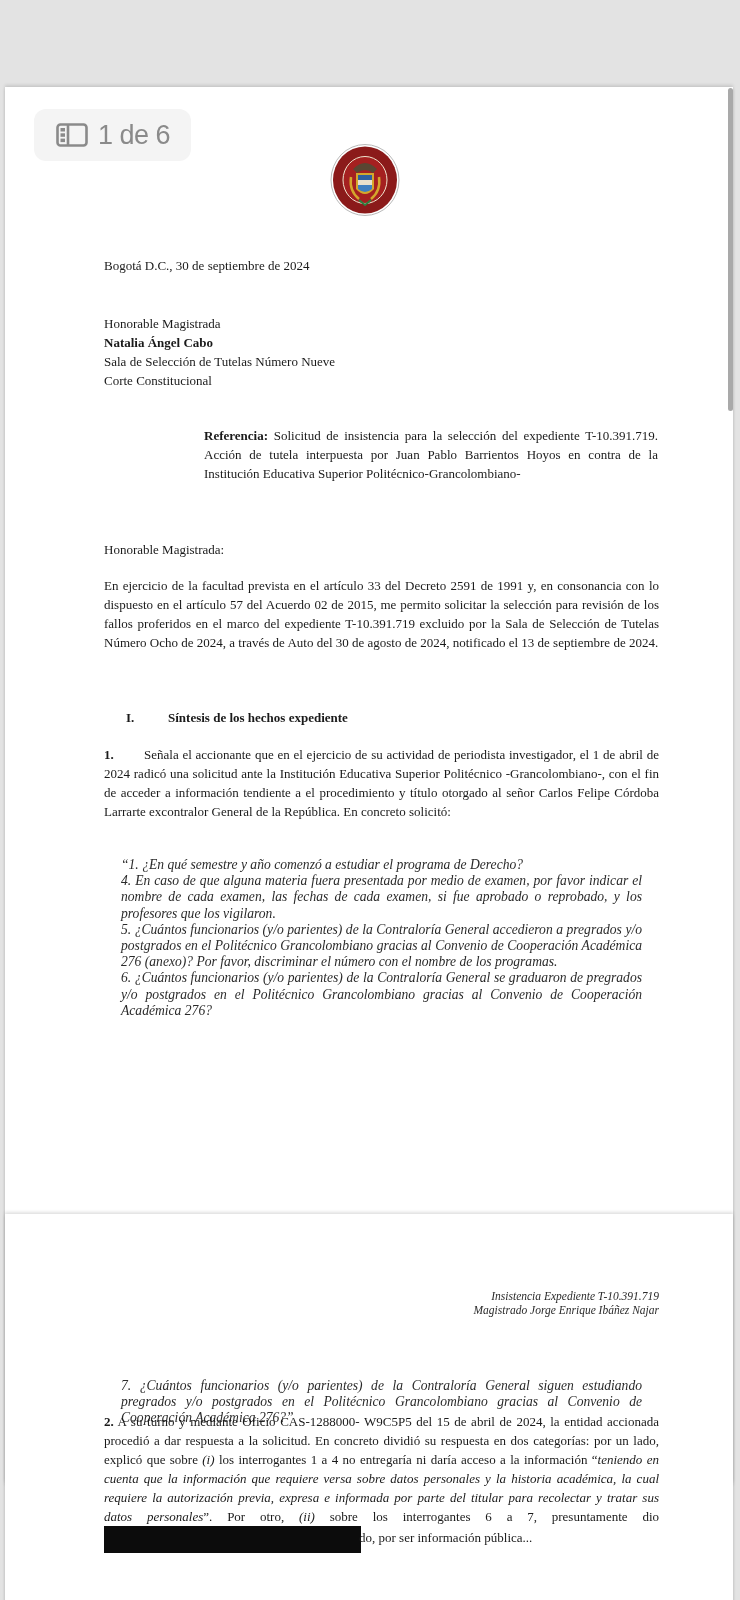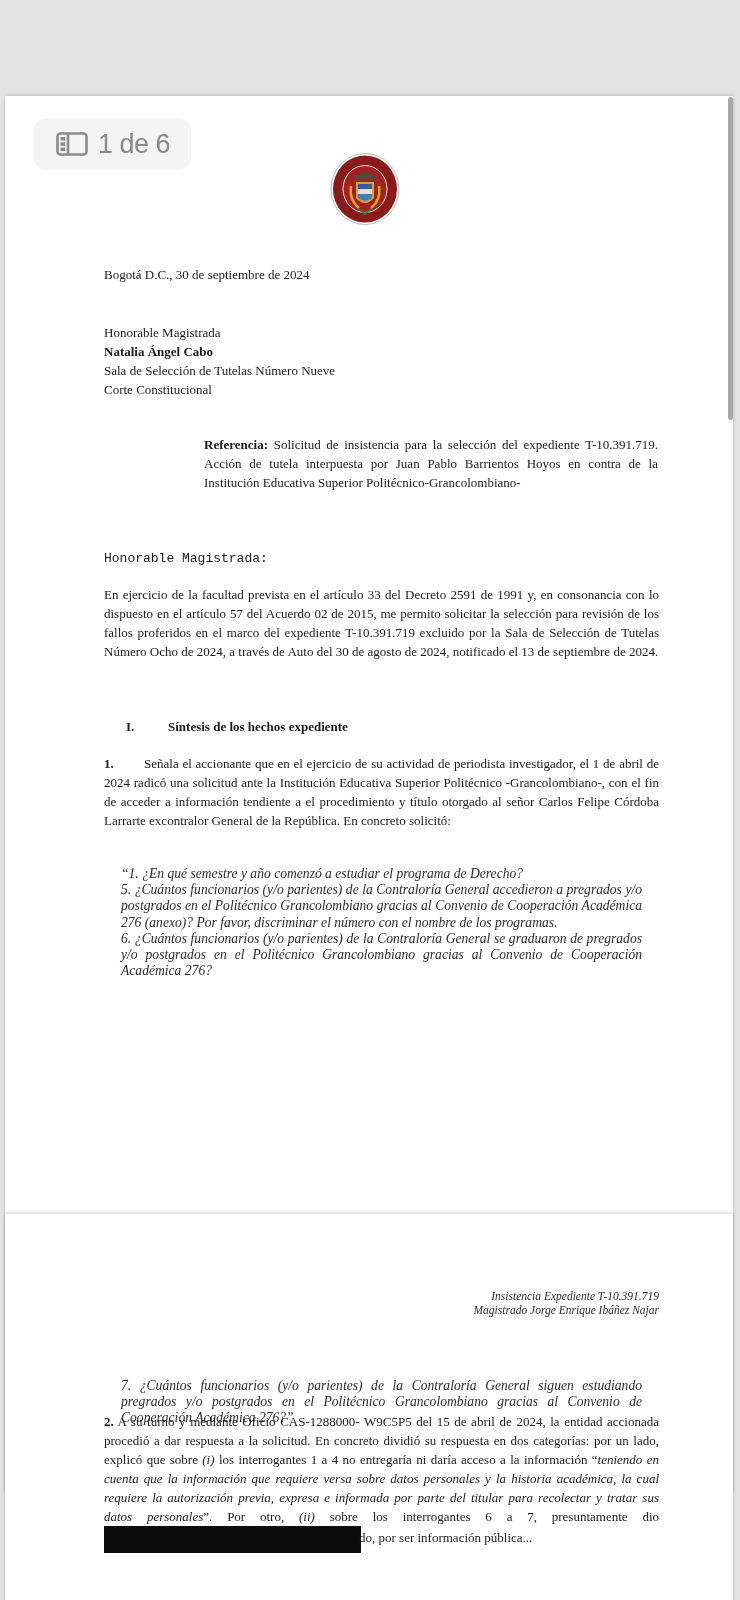--- a/index.html
+++ b/index.html
@@ -3,21 +3,21 @@
 <meta charset="utf-8">
 <style>
   * { box-sizing: border-box; margin: 0; padding: 0; }
   html, body { width: 740px; height: 1600px; overflow: hidden; }
   body { background: #e3e3e3; position: relative; font-family: "Liberation Serif", serif; color: #1a1a1a; }
 
   .page {
     position: absolute; left: 5px; width: 728px; background: #ffffff;
     box-shadow: 0 -2px 3px rgba(0,0,0,0.12), 0 2px 3px rgba(0,0,0,0.12);
   }
-  #page1 { top: 96px; height: 1396px; }
+  #page1 { top: 87px; height: 1396px; }
   #page2 { top: 1214px; height: 400px; }
 
   .page-counter {
     position: absolute; left: 29px; top: 22px; width: 157px; height: 52px;
     background: #f4f4f4; border-radius: 12px;
     display: flex; align-items: center; padding-left: 22px; gap: 10px;
   }
   .page-counter .icon { width: 32px; height: 24px; }
   .page-counter .label {
     font-family: "Liberation Sans", sans-serif; font-size: 27px; color: #8a8a8a; letter-spacing: -0.5px;
@@ -31,21 +31,21 @@
   .seal { position: absolute; left: 324px; top: 56px; width: 72px; height: 74px; }
 
   .txt { position: absolute; font-size: 13px; line-height: 19px; }
   .just { text-align: justify; text-align-last: left; }
   .b { font-weight: bold; }
   .i { font-style: italic; }
 
   #date { left: 99px; top: 169px; }
   #recipient { left: 99px; top: 227px; }
   #reference { left: 199px; top: 339px; width: 454px; }
-  #salutation { left: 99px; top: 453px; font-family: Liberation Mono, monospace; }
+  #salutation { left: 99px; top: 453px; }
   #intro { left: 99px; top: 489px; width: 555px; }
 
   #section-heading { left: 121px; top: 621px; font-weight: bold; }
   #section-heading .num { display: inline-block; width: 42px; }
 
   #fact1 { left: 99px; top: 658px; width: 555px; }
   #fact1 .num { font-weight: bold; display: inline-block; width: 40px; }
 
   #quote1 {
     left: 116px; top: 770px; width: 521px; font-style: italic;
@@ -118,20 +118,21 @@
   <div class="txt" id="section-heading">
     <span class="num">I.</span><span>Síntesis de los hechos expediente</span>
   </div>
 
   <div class="txt just" id="fact1">
     <span class="num">1.</span><span>Señala el accionante que en el ejercicio de su actividad de periodista investigador, el 1 de abril de 2024 radicó una solicitud ante la Institución Educativa Superior Politécnico -Grancolombiano-, con el fin de acceder a información tendiente a el procedimiento y título otorgado al señor Carlos Felipe Córdoba Larrarte excontralor General de la República. En concreto solicitó:</span>
   </div>
 
   <div class="txt" id="quote1">
     <div class="q-item">“1. ¿En qué semestre y año comenzó a estudiar el programa de Derecho?</div>
+    <div class="q-item">4. En caso de que alguna materia fuera presentada por medio de examen, por favor indicar el nombre de cada examen, las fechas de cada examen, si fue aprobado o reprobado, y los profesores que los vigilaron.</div>
     <div class="q-item">5. ¿Cuántos funcionarios (y/o parientes) de la Contraloría General accedieron a pregrados y/o postgrados en el Politécnico Grancolombiano gracias al Convenio de Cooperación Académica 276 (anexo)? Por favor, discriminar el número con el nombre de los programas.</div>
     <div class="q-item">6. ¿Cuántos funcionarios (y/o parientes) de la Contraloría General se graduaron de pregrados y/o postgrados en el Politécnico Grancolombiano gracias al Convenio de Cooperación Académica 276?</div>
   </div>
 </div>
 
 <div class="page" id="page2">
   <div class="running-head">
     <div>Insistencia Expediente T-10.391.719</div>
     <div>Magistrado Jorge Enrique Ibáñez Najar</div>
   </div>

